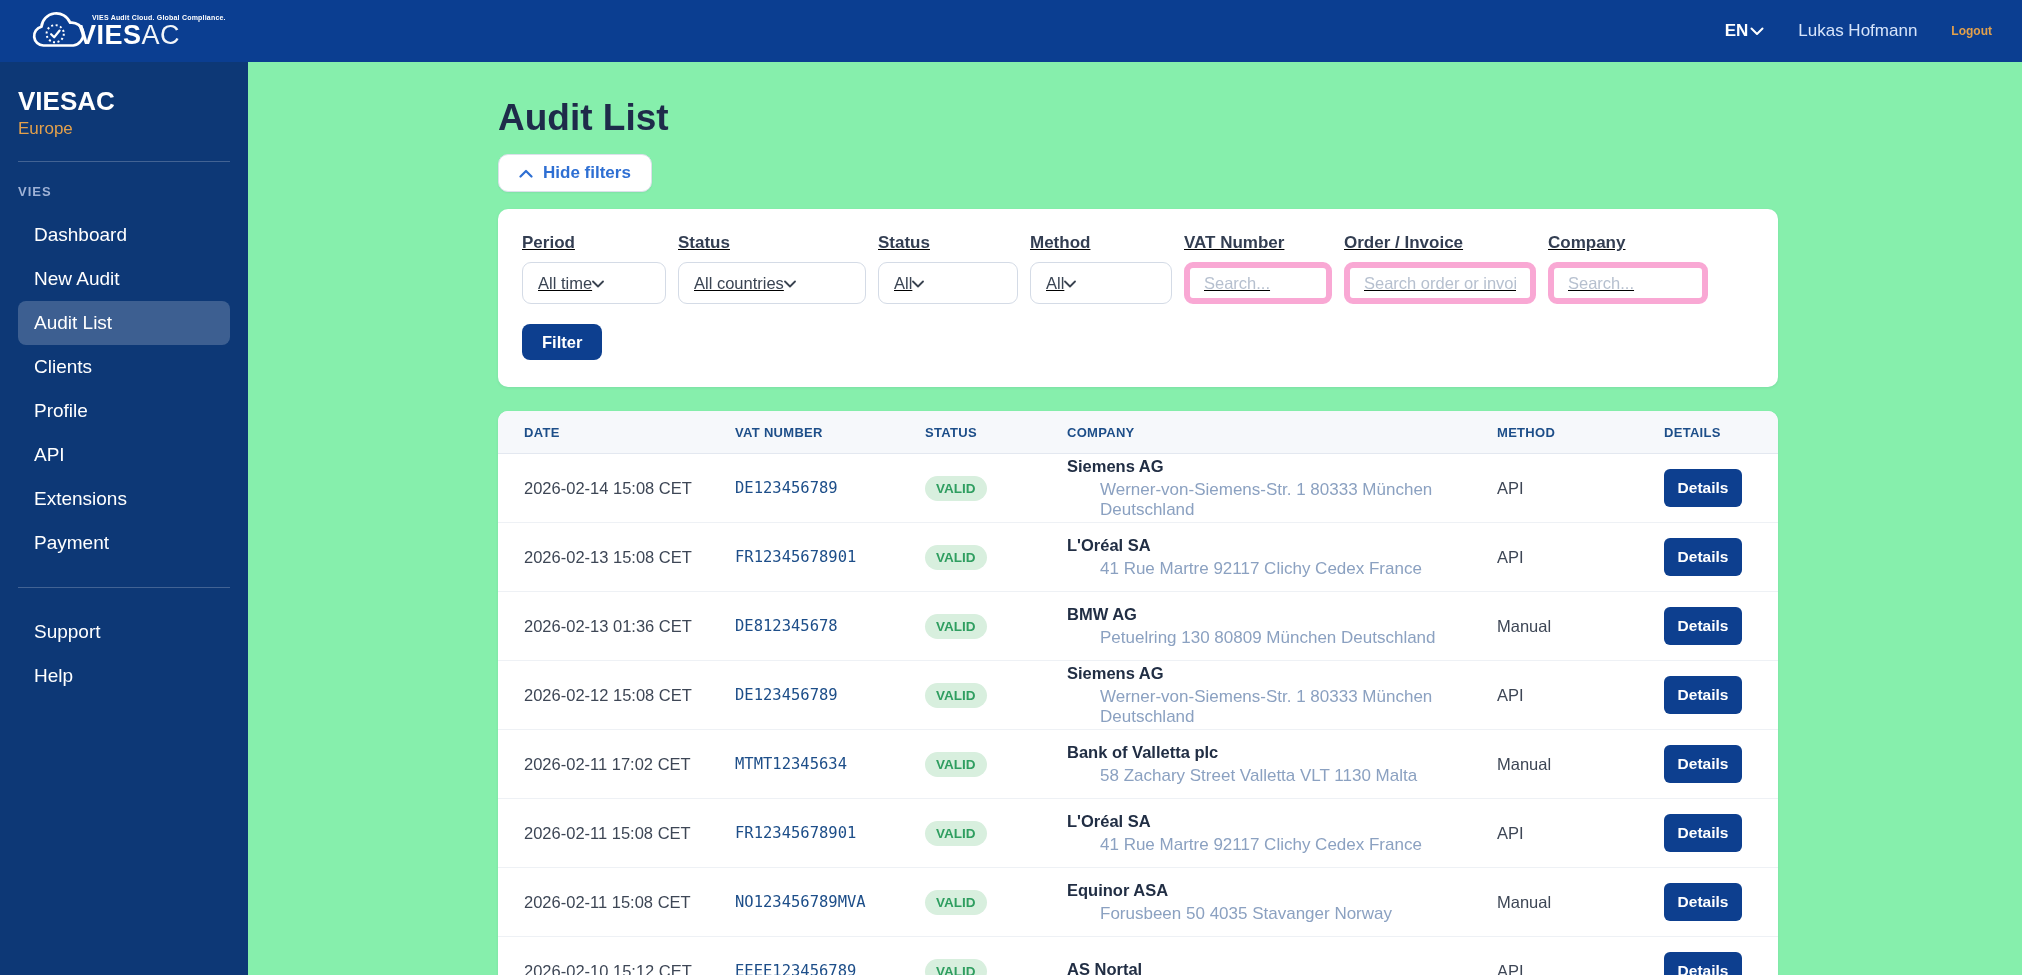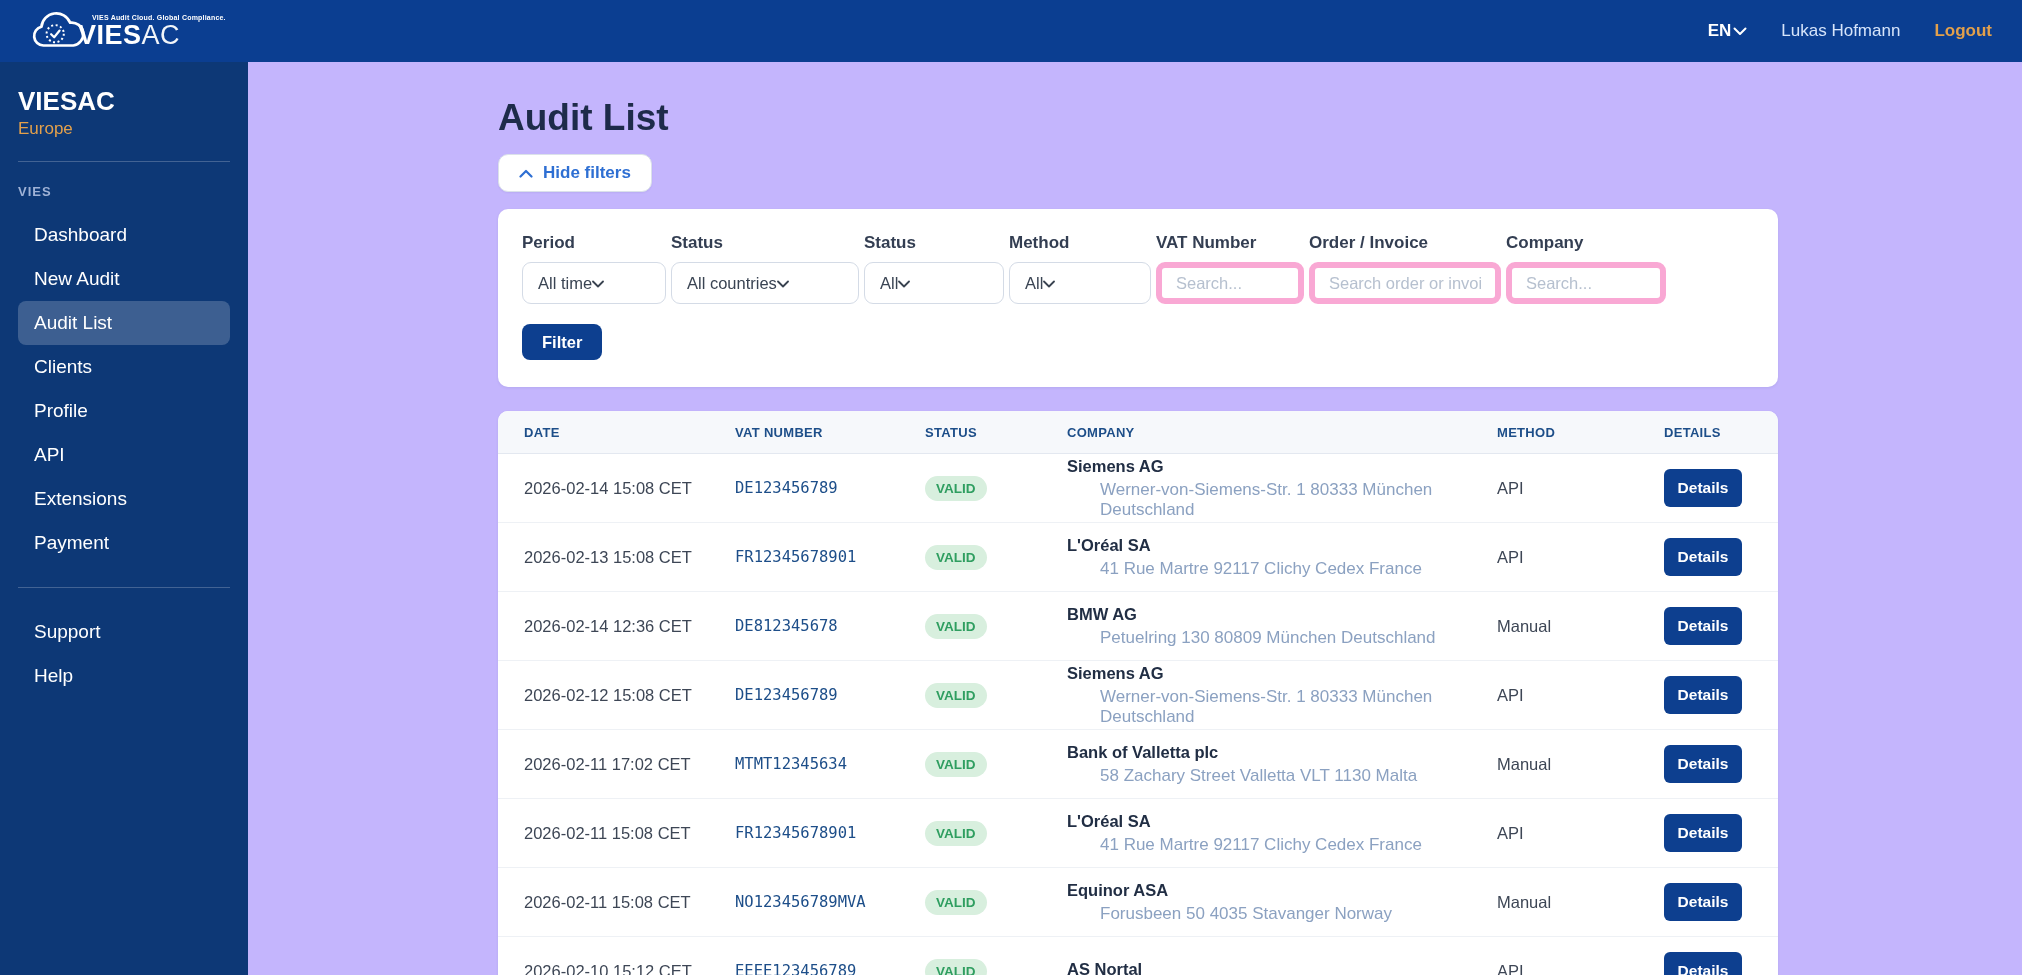--- a/index.html
+++ b/index.html
@@ -1,38 +1,38 @@
 <!DOCTYPE html>
 <html><head>
 <meta charset="utf-8">
 <style>
   * { margin:0; padding:0; box-sizing:border-box; }
   html,body { width:2022px; height:975px; }
   .screen {
     width:2022px; height:975px; overflow:hidden; position:relative;
-    background:#c4b5fd;
+    background:#86efac;
     font-family:"Liberation Sans","DejaVu Sans",sans-serif;
   }
   
   .topbar {
     height:62px; background:#0b3e91; display:flex; align-items:center;
     justify-content:space-between; padding:0 30px 0 28px;
   }
   .logo { display:flex; align-items:center; gap:6px; }
   .logo svg { display:block; }
   .logo-text { display:flex; flex-direction:column; margin-left:-14px; }
   .logo-tagline { color:#ffffff; font-size:7px; font-weight:700; letter-spacing:.2px; margin-left:14px; }
   .logo-word { color:#ffffff; font-size:27px; line-height:28px; letter-spacing:.5px; }
   .logo-word .b { font-weight:700; }
   .logo-word .l { font-weight:400; opacity:.95; }
   .topbar-right { display:flex; align-items:center; gap:34px; }
   .lang { display:flex; align-items:center; gap:2px; color:#ffffff; font-size:17px; font-weight:600; cursor:pointer; }
   .lang svg { margin-top:2px; }
   .user-name { color:#d6e4fa; font-size:17px; }
-  .logout { color:#e3a04b; font-size:17px; font-weight:700; cursor:pointer; text-decoration:none; }
+  .logout { color:#e3a04b; font-size:12px; font-weight:700; cursor:pointer; text-decoration:none; }
   
   .shell { display:flex; height:913px; }
   .sidebar { width:248px; background:#0d3876; flex:0 0 248px; padding-top:24px; }
   .sb-brand { color:#ffffff; font-size:26px; font-weight:700; padding:0 18px; }
   .sb-region { color:#e3a04b; font-size:17px; padding:2px 18px 0; }
   .sb-divider { border:none; border-top:1px solid rgba(255,255,255,.22); margin:22px 18px; }
   .sb-menu-label { color:#9fb2d6; font-size:13px; font-weight:700; letter-spacing:1px; padding:0 18px; margin-bottom:14px; }
   .nav-item {
     color:#ffffff; font-size:19px; height:44px; display:flex; align-items:center;
     padding:0 16px; margin:0 18px; border-radius:8px; cursor:pointer;
@@ -46,21 +46,21 @@
     background:#ffffff; border:1px solid #dbe1ea; border-radius:10px; padding:0 20px;
     color:#2e6fd3; font-size:17px; font-weight:600; cursor:pointer;
     box-shadow:0 1px 2px rgba(16,42,90,.06);
     font-family:inherit;
   }
   
   .filter-card {
     width:1280px; margin-top:17px; background:#ffffff; border-radius:10px;
     box-shadow:0 1px 3px rgba(16,42,90,.08); padding:24px 24px 27px;
   }
-  .filter-row { display:flex; gap:5px; }
+  .filter-row { display:flex; gap:12px;text-decoration:underline; }
   .f-group { display:flex; flex-direction:column; }
   .f-label { color:#333e52; font-size:17px; font-weight:600; margin-bottom:9px; }
   .select {
     height:42px; border:1px solid #d4dbe6; border-radius:9px; background:#fff;
     display:flex; align-items:center; justify-content:flex-start;
     padding:0 13px 0 15px; cursor:pointer;
   }
   .select-value { color:#3a4453; font-size:16.5px; }
   .f-input {
     height:42px; border:6px solid #f9a8d4; border-radius:9px; background:#fff;
@@ -257,21 +257,21 @@
               <div><span class="badge">VALID</span></div>
               <div>
                 <div class="cname">L'Oréal SA</div>
                 <div class="caddr">41 Rue Martre 92117 Clichy Cedex France</div>
               </div>
               <div class="td-method">API</div>
               <div><button class="btn-details">Details</button></div>
             </div>
 
             <div class="trow">
-              <div class="td-date">2026-02-14 12:36 CET</div>
+              <div class="td-date">2026-02-13 01:36 CET</div>
               <div class="td-vat">DE812345678</div>
               <div><span class="badge">VALID</span></div>
               <div>
                 <div class="cname">BMW AG</div>
                 <div class="caddr">Petuelring 130 80809 München Deutschland</div>
               </div>
               <div class="td-method">Manual</div>
               <div><button class="btn-details">Details</button></div>
             </div>
 

